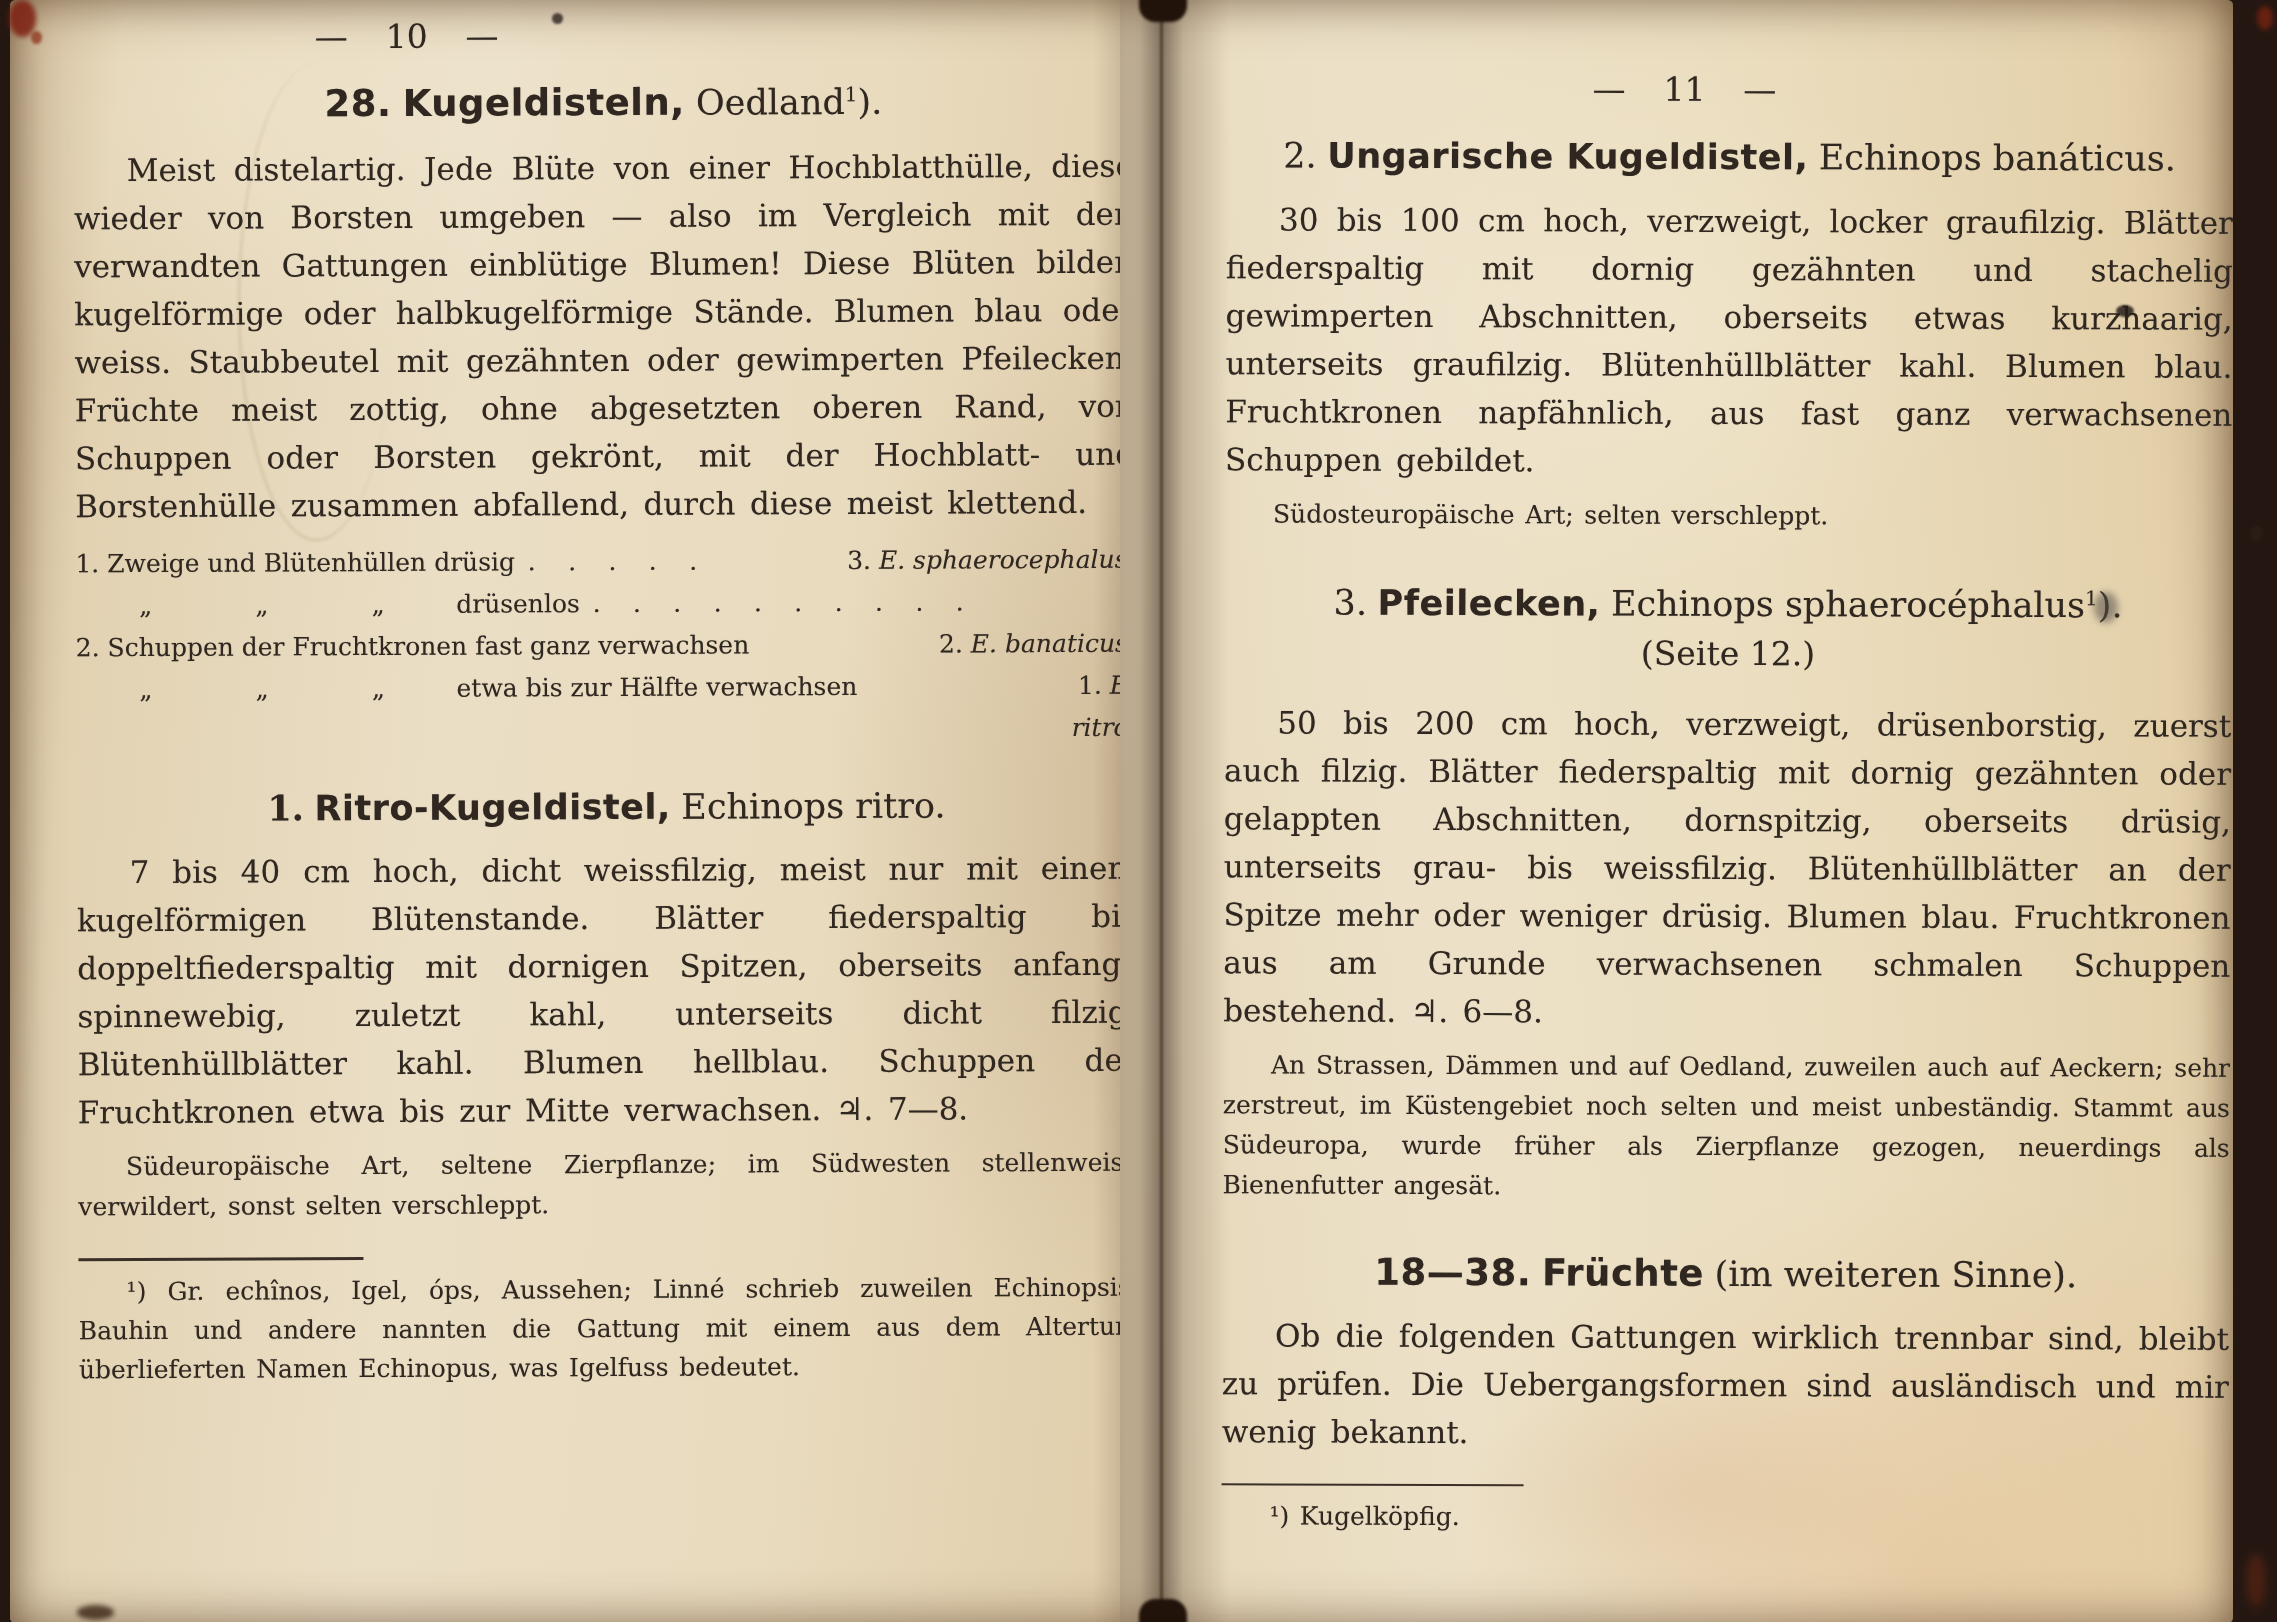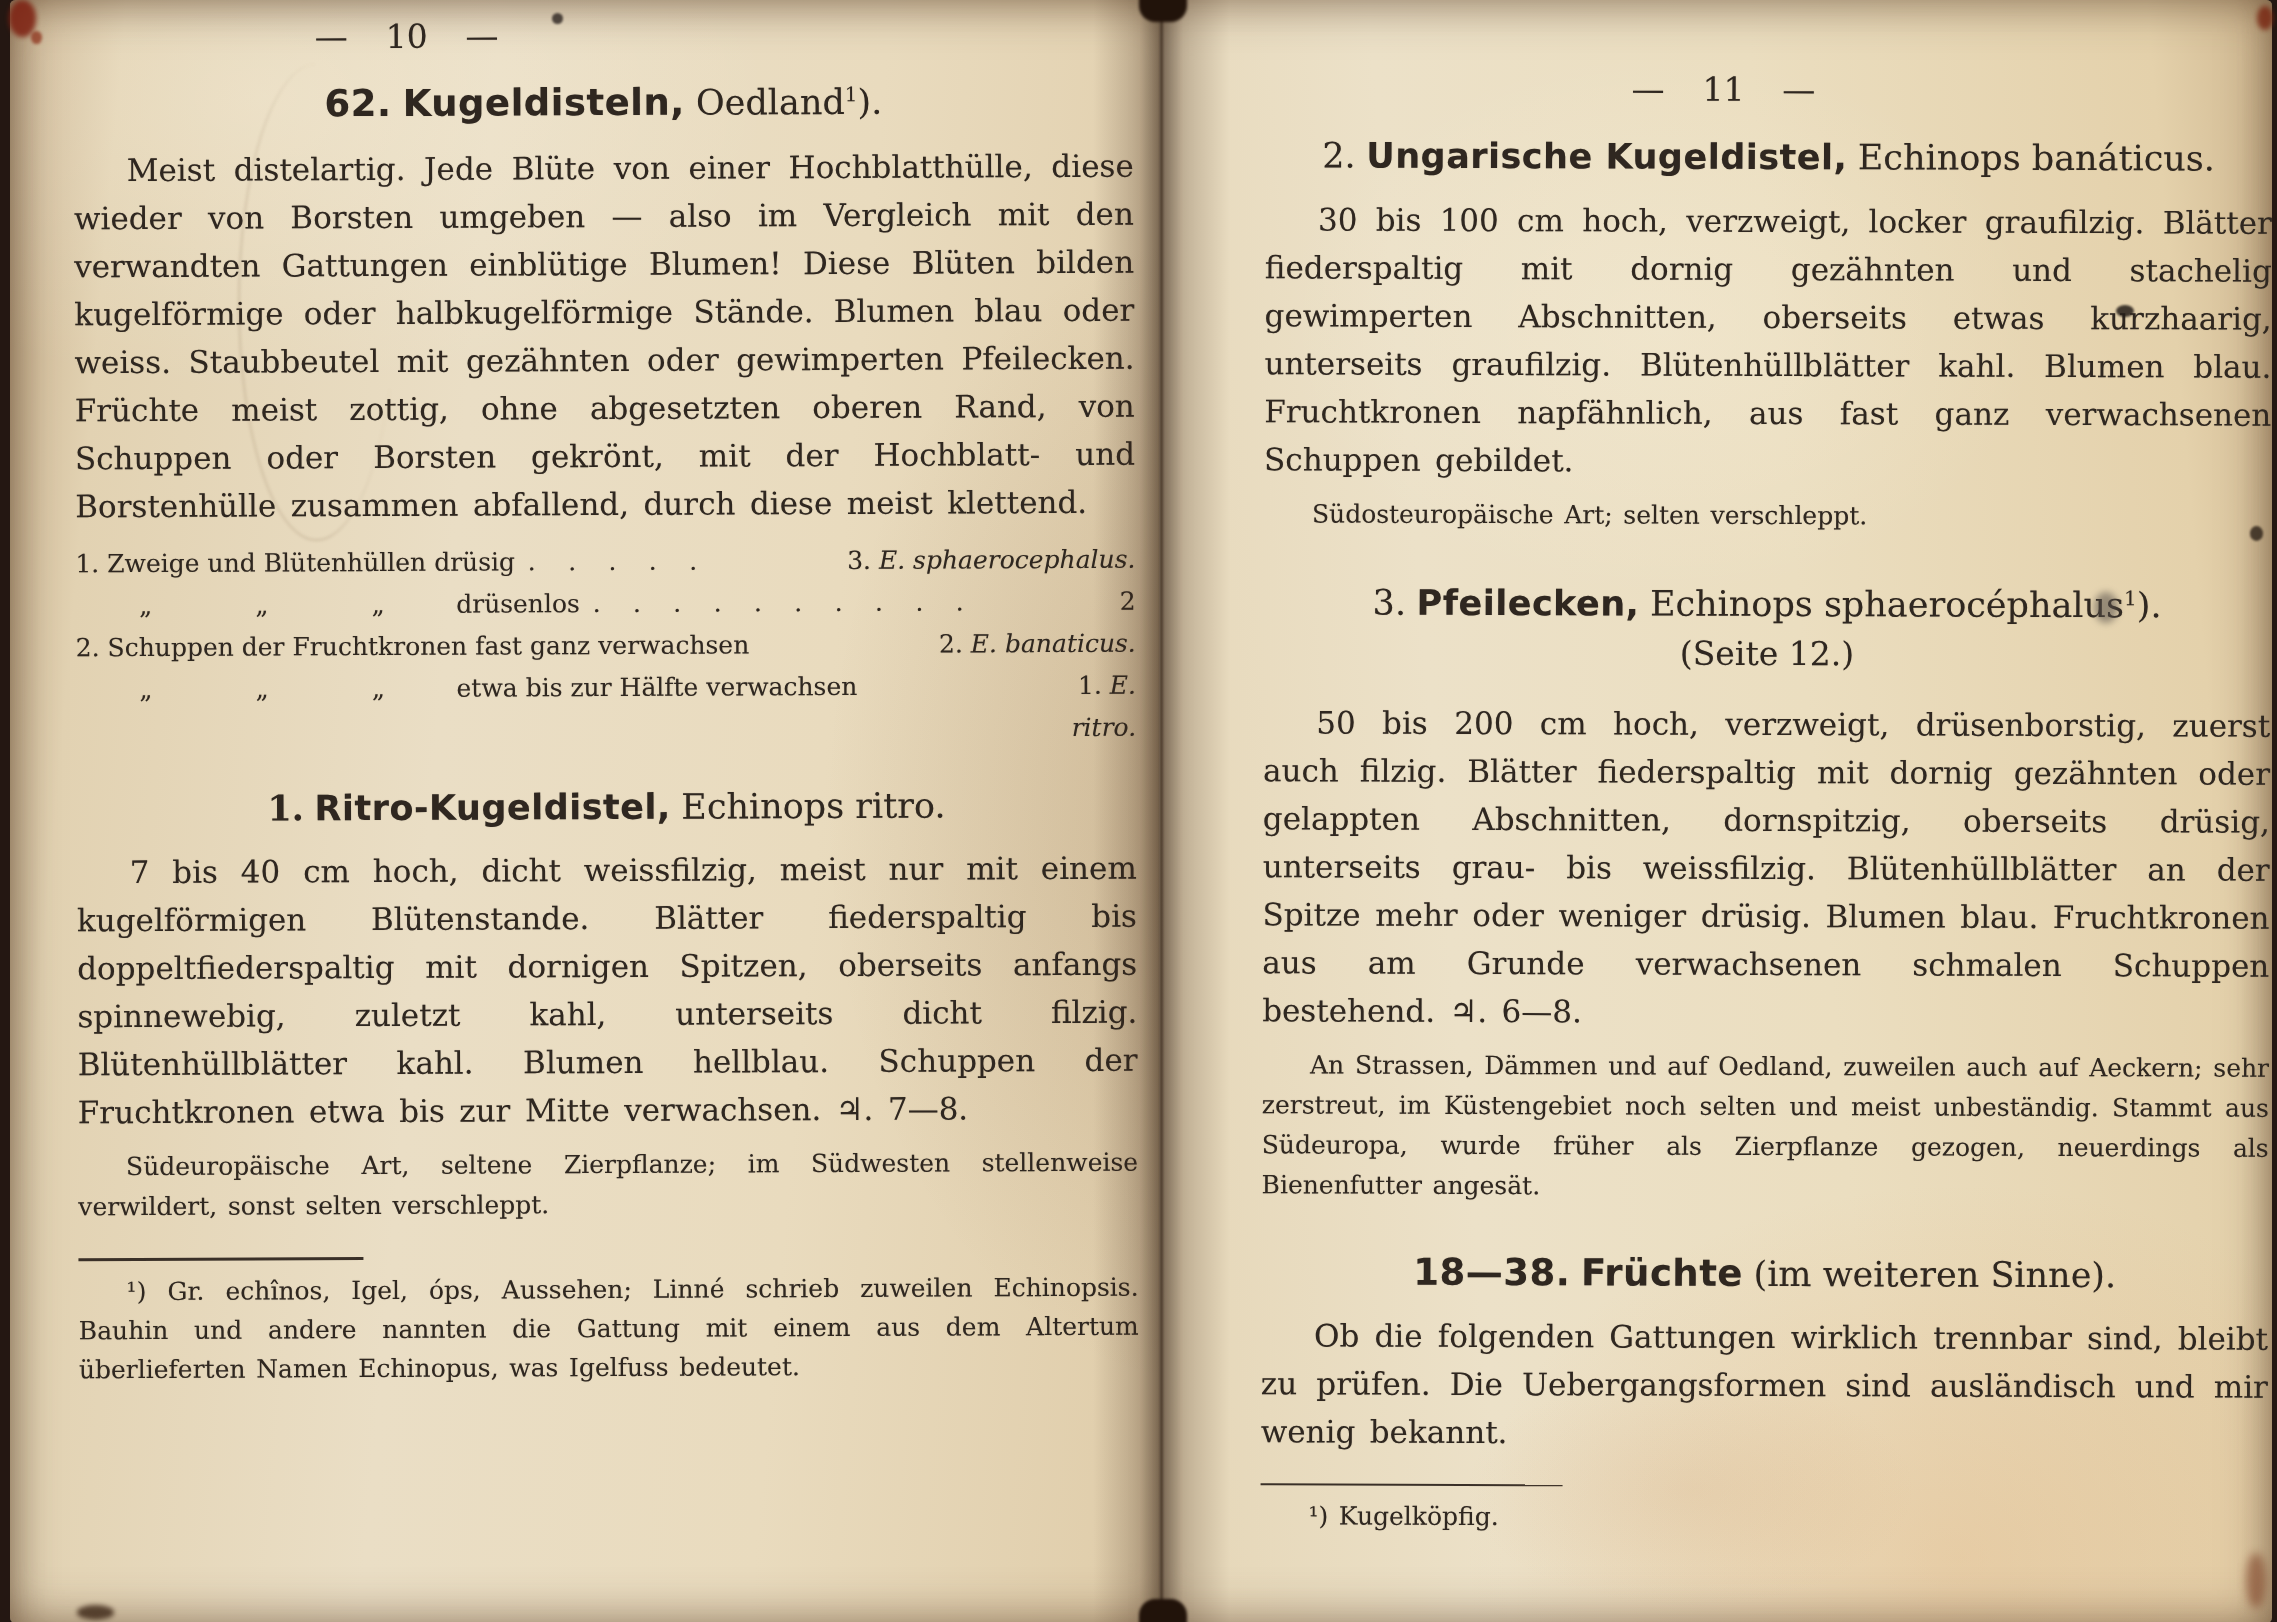--- a/index.html
+++ b/index.html
@@ -15,21 +15,21 @@
     background:
       radial-gradient(ellipse 822px 475px at 22% 6%, rgba(255,250,235,0.28), transparent 62%),
       radial-gradient(ellipse 548px 822px at 104% 50%, rgba(120,85,50,0.20), transparent 70%),
       linear-gradient(95deg,#c9b18e 0%,#e2d2b2 9%,#eadec5 38%,#e9dbbe 68%,#dfcca9 100%);
     box-shadow:
       inset 0 25.6px 46px -20px rgba(90,60,35,0.55),
       inset 0 -25.6px 46px -20px rgba(90,60,35,0.45),
       inset 27.4px 0 50px -27.4px rgba(70,45,25,0.55);
   }
   .page-right{
-    left:1159px;width:1113px;border-radius:0 5.5px 5.5px 0;
+    left:1120px;width:1113px;border-radius:0 5.5px 5.5px 0;
     background:
       radial-gradient(ellipse 749px 567px at 72% 96%, rgba(222,168,112,0.30), transparent 66%),
       radial-gradient(ellipse 640px 457px at 45% 20%, rgba(255,250,235,0.22), transparent 60%),
       linear-gradient(265deg,#cfb790 0%,#e4d1ab 10%,#ebdec0 42%,#ece1c8 72%,#e5d6b7 100%);
     box-shadow:
       inset 0 25.6px 46px -20px rgba(90,60,35,0.5),
       inset 0 -25.6px 46px -20px rgba(90,60,35,0.42),
       inset -27.4px 0 50px -27.4px rgba(70,45,25,0.5);
   }
   .gutter{
@@ -92,21 +92,21 @@
 </style>
 </head>
 <body>
 
 <div class="page page-left">
   <div class="content content-left">
 
     <div class="pagenum pn-left">— 10 —</div>
 
     <h1 class="h-sec">
-      <span class="fat">62.</span>
+      <span class="fat">28.</span>
       <span class="fat">Kugeldisteln,</span>
       <span class="latin">Oedland</span><sup class="fnref">1</sup><span class="latin">).</span>
     </h1>
 
     <p class="body-p">Meist distelartig. Jede Blüte von einer Hochblatthülle, diese wieder von Borsten umgeben — also im Vergleich mit den verwandten Gattungen einblütige Blumen! Diese Blüten bilden kugelförmige oder halbkugelförmige Stände. Blumen blau oder weiss. Staubbeutel mit gezähnten oder gewimperten Pfeilecken. Früchte meist zottig, ohne abgesetzten oberen Rand, von Schuppen oder Borsten gekrönt, mit der Hochblatt- und Borstenhülle zusammen abfallend, durch diese meist klettend.</p>
 
     <div class="keyblock">
       <div class="krow">
         <span class="k-left">1. Zweige und Blütenhüllen drüsig</span>
           <span class="k-dots">.  .  .  .  .</span>

